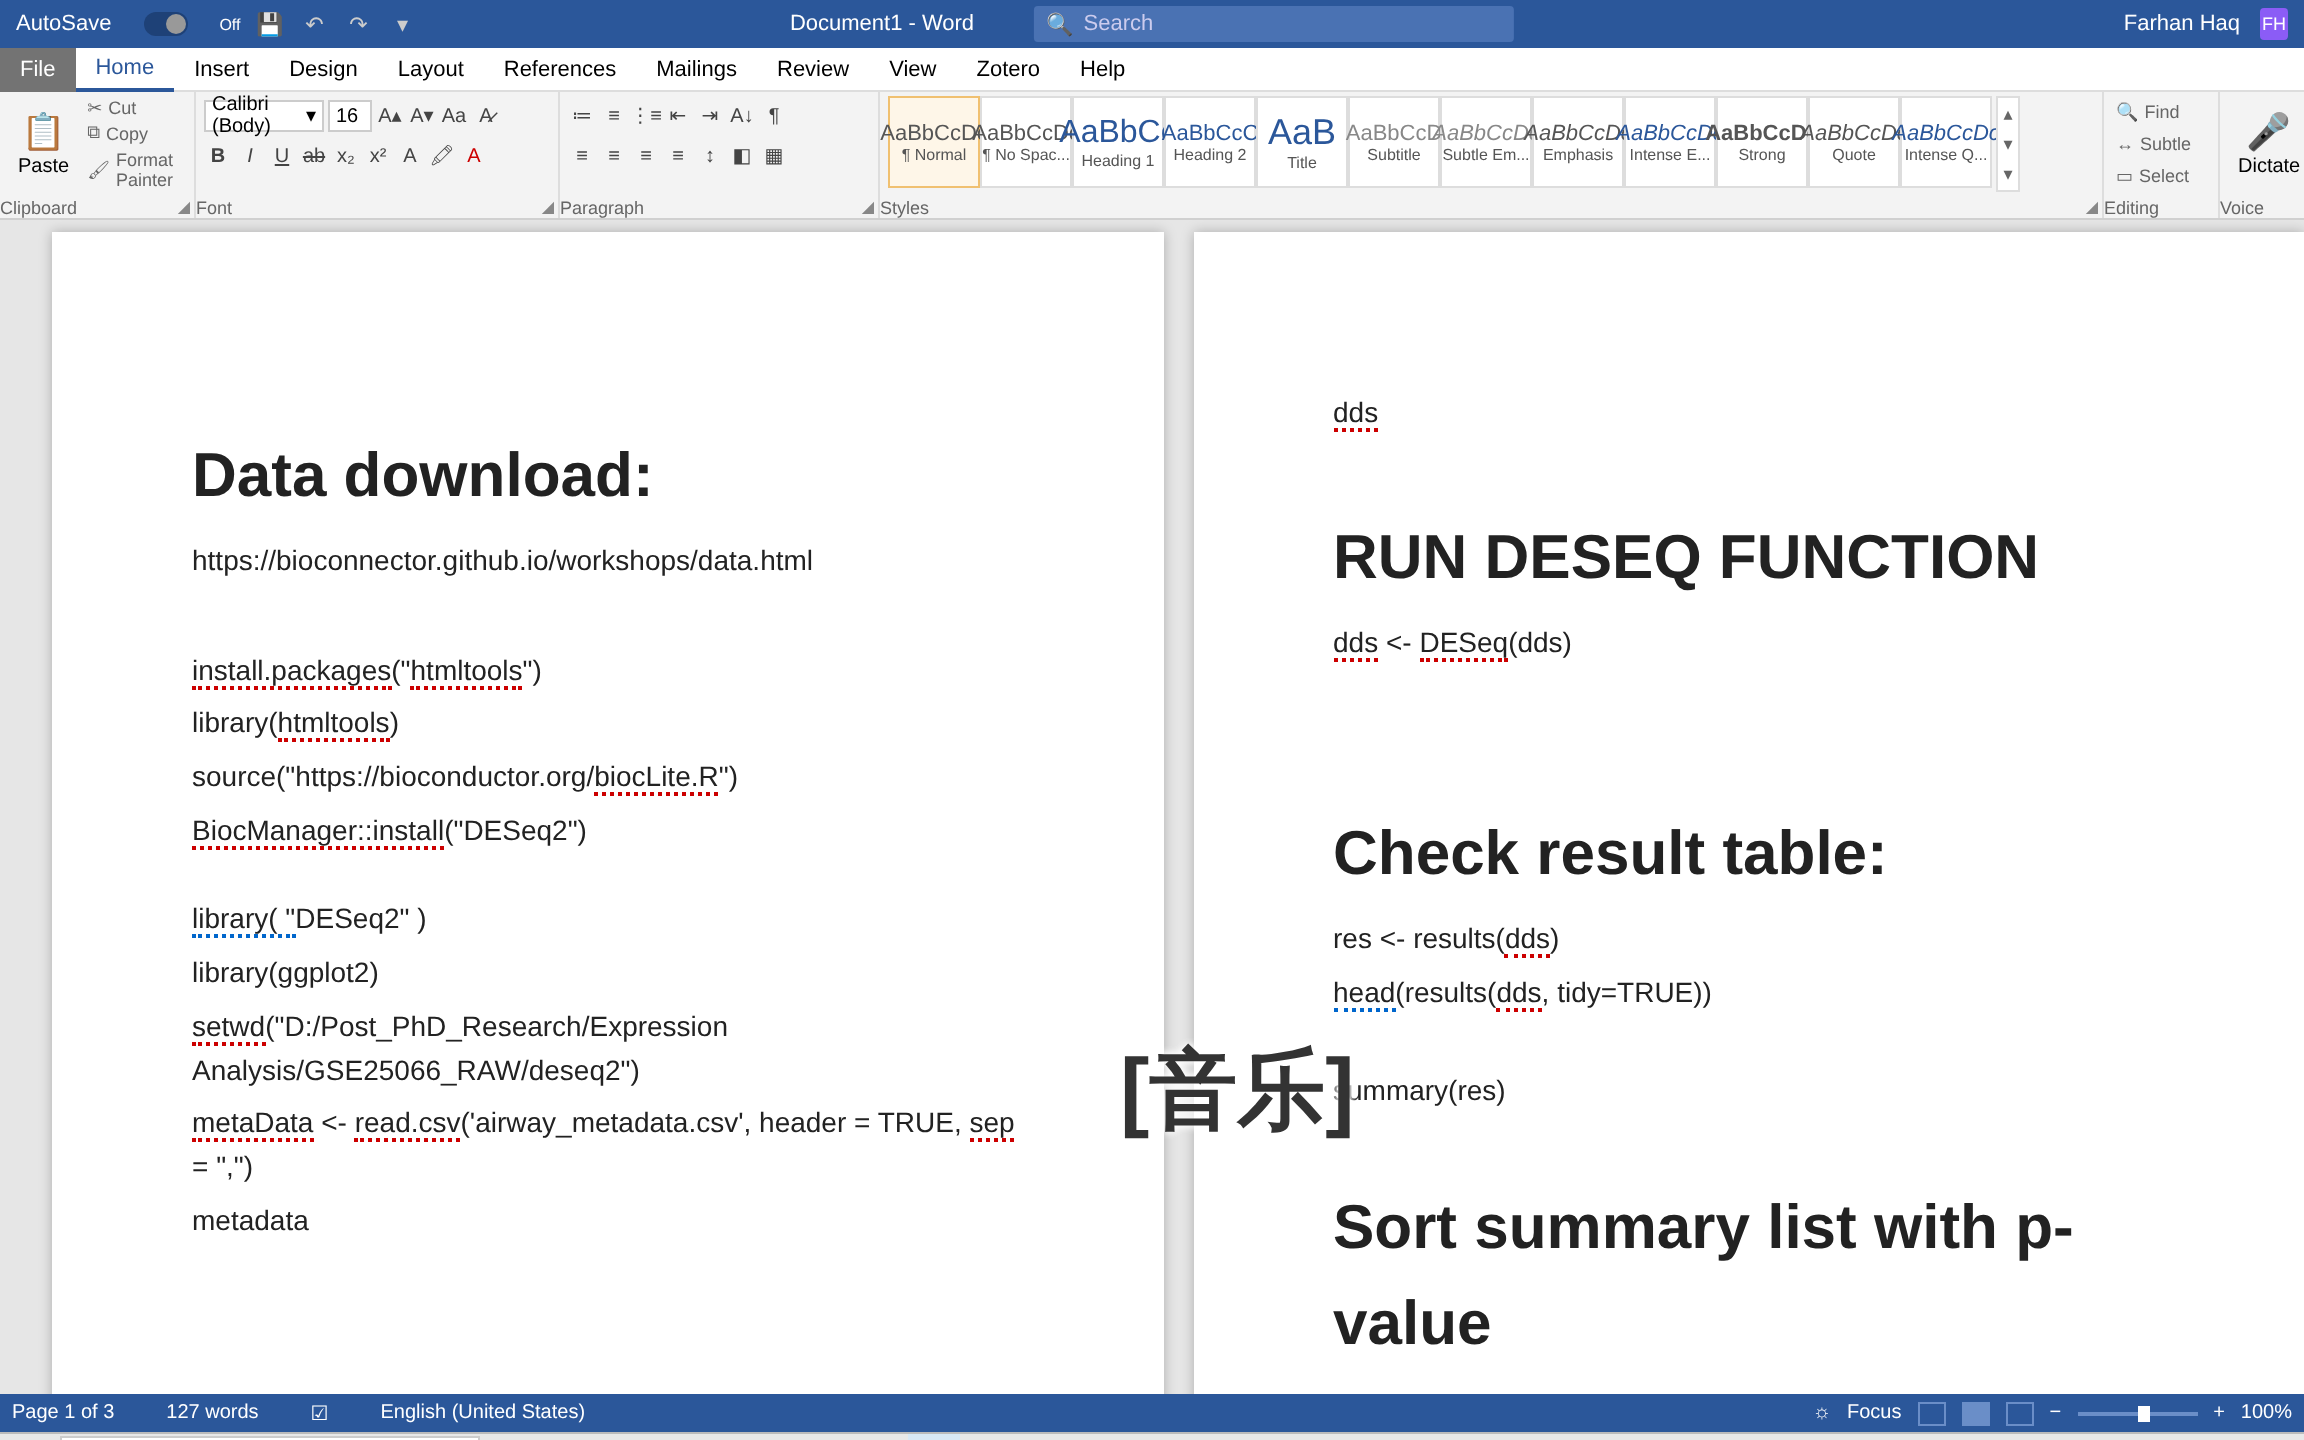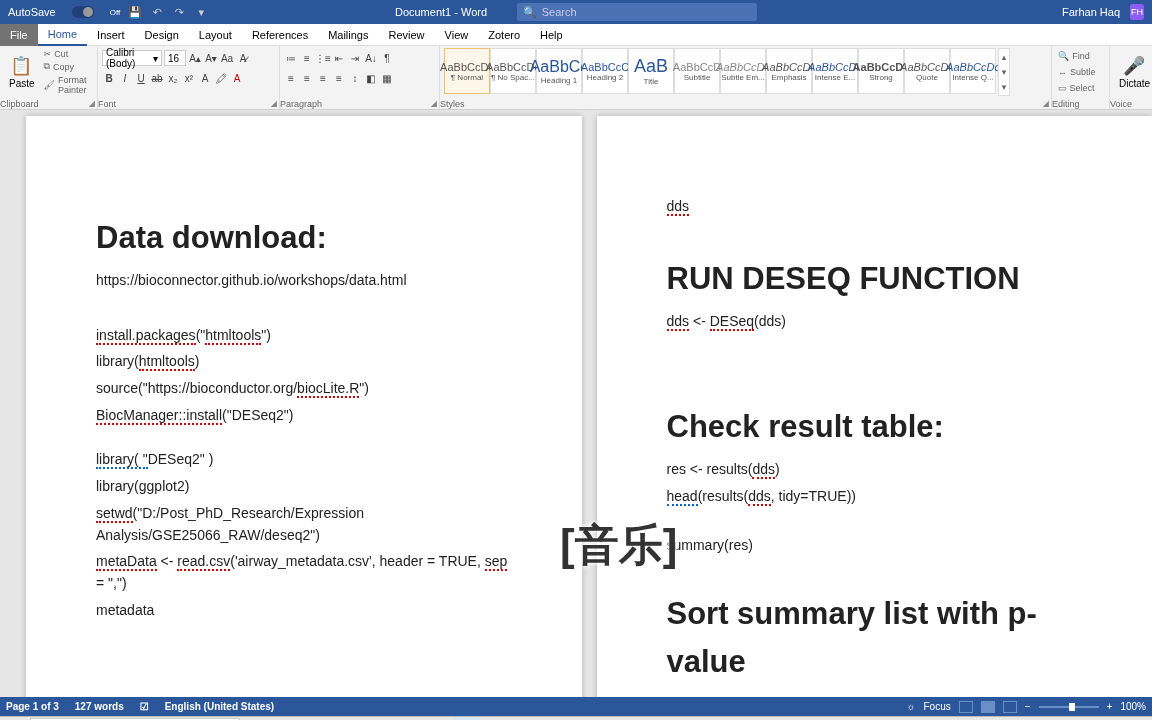--- a/index.html
+++ b/index.html
@@ -49,21 +49,21 @@
 .page { width: 600px; height: 800px; background: #fff; box-shadow: 0 0 6px rgba(0,0,0,0.25); padding: 80px 70px; font-size: 14px; line-height: 1.55; color: #222; position: relative; }
 .page2 { width: 600px; }
 .h1 { font-size: 31px; font-weight: 700; margin: 18px 0 8px; }
 .body-line { margin-bottom: 5px; }
 .spell-err { border-bottom: 2px dotted #c00; }
 .grammar-err { border-bottom: 2px dotted #06c; }
 .overlay-text { position: absolute; font-size: 44px; font-weight: 700; color: #333; text-shadow: 0 0 4px #fff, 0 0 4px #fff; font-family: 'SimHei','Microsoft YaHei',sans-serif; }
 
 
 .statusbar { height: 19px; background: #2b579a; display: flex; align-items: center; color: #fff; font-size: 10px; padding: 0 6px; justify-content: space-between; }
-.status-left { display: flex; gap: 16px; font-weight: bold; }
+.status-left { display: flex; gap: 26px; }
 .status-right { display: flex; gap: 8px; align-items: center; }
 .view-btn { width: 14px; height: 12px; border: 1px solid #6a8ec8; }
 .zoom-track { width: 60px; height: 2px; background: #6a8ec8; position: relative; }
 .zoom-track::after { content: ''; width: 6px; height: 8px; background: #fff; position: absolute; left: 50%; top: -3px; }
 
 
 .taskbar { height: 24px; background: #e8e8e8; border-top: 1px solid #bbb; display: flex; align-items: center; }
 .start-btn { width: 30px; height: 24px; display: flex; align-items: center; justify-content: center; color: #222; font-size: 14px; }
 .task-search { flex: 0 0 210px; height: 22px; background: #fff; border: 1px solid #ccc; display: flex; align-items: center; gap: 6px; padding: 0 8px; color: #888; font-size: 10px; }
 .task-icons { display: flex; gap: 4px; margin-left: 4px; }

